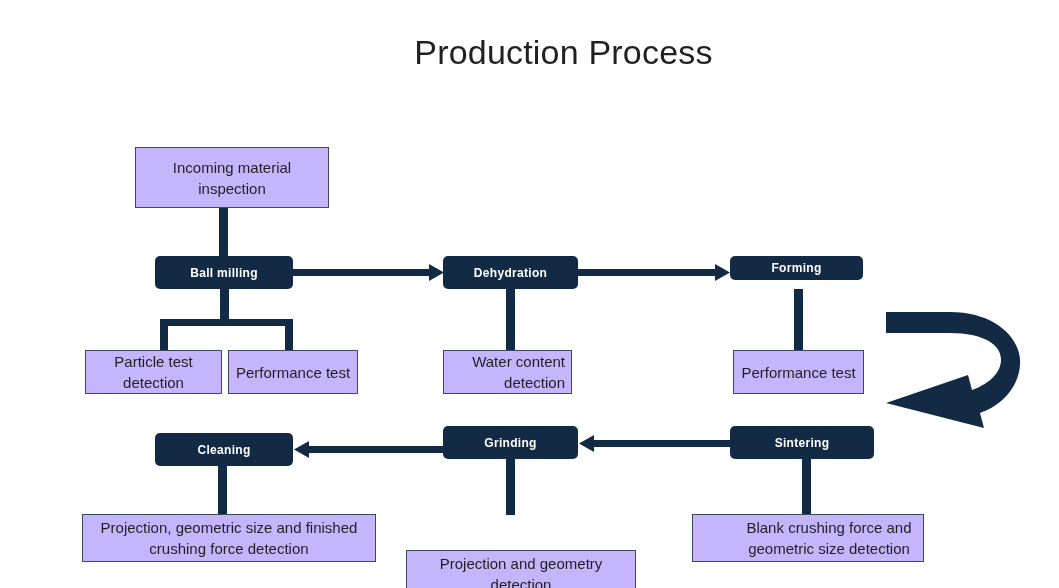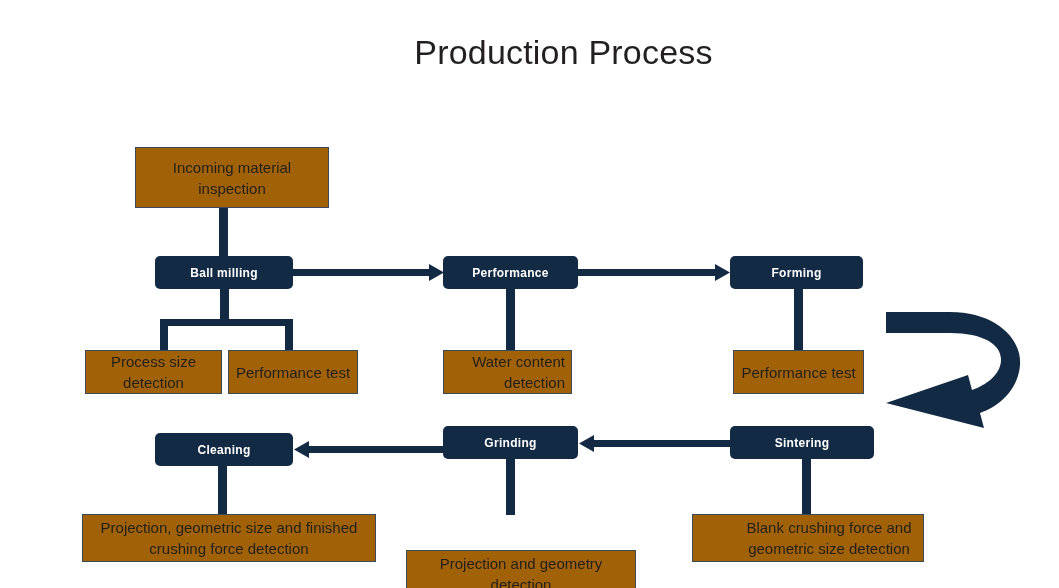--- a/index.html
+++ b/index.html
@@ -45,21 +45,21 @@
     display: flex;
     align-items: center;
     justify-content: center;
     letter-spacing: 0.3px;
     box-sizing: border-box;
   }
 
   
   .det {
     position: absolute;
-    background: #a16207;
+    background: #c4b5fd;
     border: 1.5px solid #3a4a5c;
     color: #231f20;
     font-size: 15px;
     line-height: 21px;
     display: flex;
     align-items: center;
     justify-content: center;
     text-align: center;
     box-sizing: border-box;
     padding: 2px 6px;
@@ -97,38 +97,38 @@
 <div id="canvas">
 
   <div class="title">Production Process</div>
 
   <div class="det" style="left:135px; top:147px; width:194px; height:61px;">Incoming material inspection</div>
 
   <div class="vline" style="left:219px; top:208px; width:9px; height:50px;"></div>
 
   <div class="proc" style="left:155px; top:256px; width:138px; height:33px;">Ball milling</div>
 
-  <div class="proc" style="left:443px; top:256px; width:135px; height:33px;">Performance</div>
+  <div class="proc" style="left:443px; top:256px; width:135px; height:33px;">Dehydration</div>
 
-  <div class="proc" style="left:730px; top:256px; width:133px; height:33px;">Forming</div>
+  <div class="proc" style="left:730px; top:256px; width:133px; height:24px;">Forming</div>
 
   <svg class="arrow-svg" style="left:293px; top:262px;" width="152" height="22">
     <path d="M0,7 L136,7 L136,2 L151,10.5 L136,19 L136,14 L0,14 Z" fill="#132a45"></path>
   </svg>
 
   <svg class="arrow-svg" style="left:578px; top:262px;" width="153" height="22">
     <path d="M0,7 L137,7 L137,2 L152,10.5 L137,19 L137,14 L0,14 Z" fill="#132a45"></path>
   </svg>
 
   <div class="vline" style="left:220px; top:289px; width:9px; height:34px;"></div>
   <div class="hbar" style="left:160px; top:319px; width:133px; height:7px;"></div>
   <div class="vbranch" style="left:160px; top:319px; width:8px; height:31px;"></div>
   <div class="vbranch" style="left:285px; top:319px; width:8px; height:31px;"></div>
 
-  <div class="det" style="left:85px; top:350px; width:137px; height:44px;">Process size detection</div>
+  <div class="det" style="left:85px; top:350px; width:137px; height:44px;">Particle test detection</div>
 
   <div class="det" style="left:228px; top:350px; width:130px; height:44px;">Performance test</div>
 
   <div class="vline" style="left:506px; top:289px; width:9px; height:62px;"></div>
 
   <div class="det" style="left:443px; top:350px; width:129px; height:44px;text-align:right;">Water content detection</div>
 
   <div class="vline" style="left:794px; top:289px; width:9px; height:62px;"></div>
 
   <div class="det" style="left:733px; top:350px; width:131px; height:44px;">Performance test</div>

